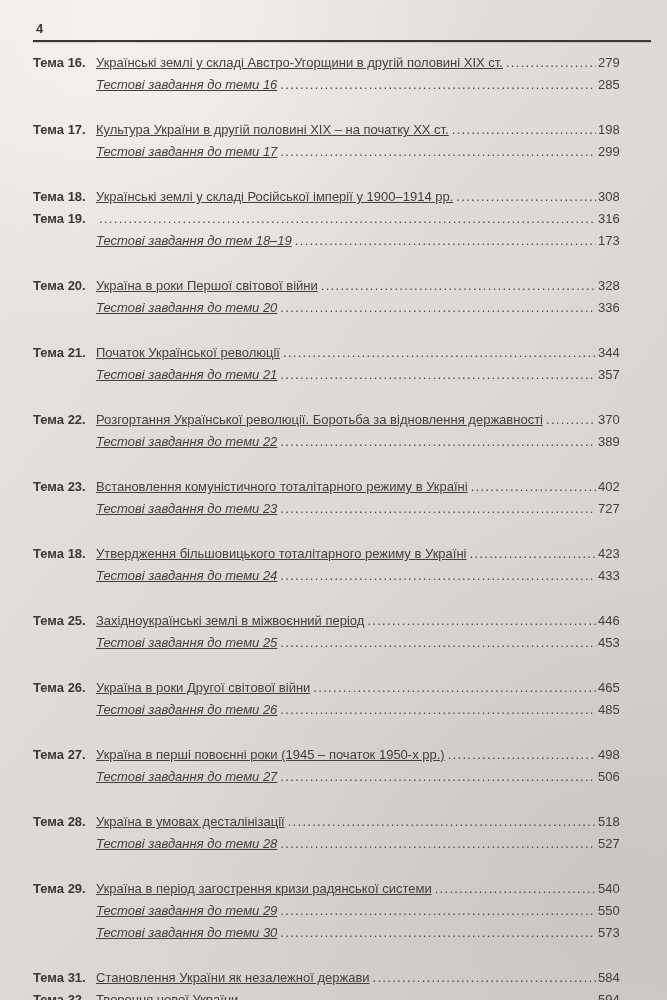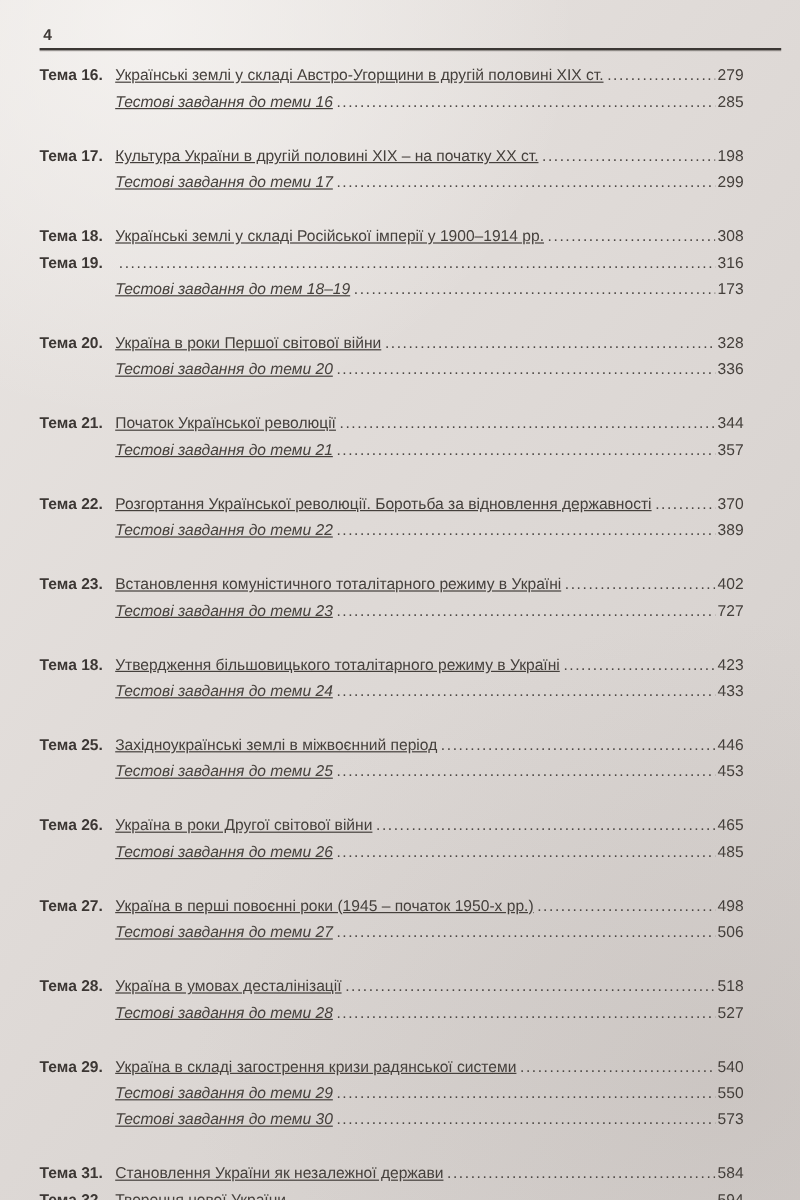--- a/index.html
+++ b/index.html
@@ -202,21 +202,21 @@
         <span class="page-col">518</span>
       </div>
       <div class="row test">
         <span class="label"></span>
         <span class="title">Тестові завдання до теми 28</span>
         <span class="leader"></span>
         <span class="page-col">527</span>
       </div>
       <div class="row theme gap">
         <span class="label">Тема 29.</span>
-        <span class="title">Україна в складі загострення кризи радянської системи</span>
+        <span class="title">Україна в період загострення кризи радянської системи</span>
         <span class="leader"></span>
         <span class="page-col">540</span>
       </div>
       <div class="row test">
         <span class="label"></span>
         <span class="title">Тестові завдання до теми 29</span>
         <span class="leader"></span>
         <span class="page-col">550</span>
       </div>
       <div class="row test">

